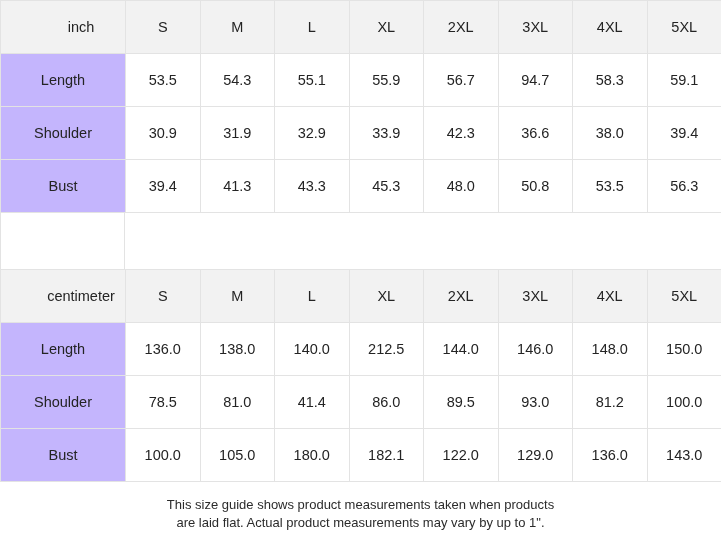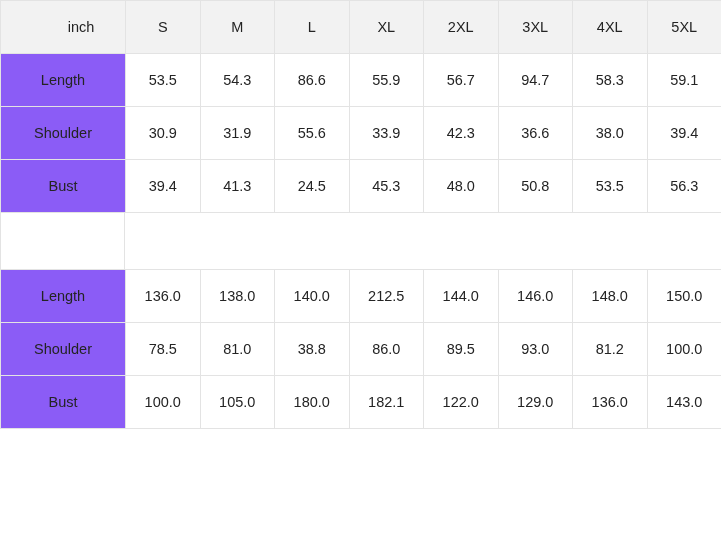--- a/index.html
+++ b/index.html
@@ -29,21 +29,21 @@
     border: 1px solid #e3e3e3;
     text-align: center;
     vertical-align: middle;
     font-size: 14.5px;
     color: #242424;
     background: #ffffff;
     padding: 0;
   }
   
   table.size-table td.label-cell {
-    background: #8b5cf6;
+    background: #c4b5fd;
     font-size: 14.5px;
     color: #242424;
   }
   table.size-table td.header-cell {
     background: #f2f2f2;
   }
   table.size-table td.unit-cell {
     background: #f2f2f2;
     padding-left: 36px;
   }
@@ -110,43 +110,43 @@
         <td class="header-cell">XL</td>
         <td class="header-cell">2XL</td>
         <td class="header-cell">3XL</td>
         <td class="header-cell">4XL</td>
         <td class="header-cell">5XL</td>
       </tr>
       <tr class="row-data">
         <td class="label-cell">Length</td>
         <td>53.5</td>
         <td>54.3</td>
-        <td>86.6</td>
+        <td>55.1</td>
         <td>55.9</td>
         <td>56.7</td>
         <td>94.7</td>
         <td>58.3</td>
         <td>59.1</td>
       </tr>
       <tr class="row-data">
         <td class="label-cell">Shoulder</td>
         <td>30.9</td>
         <td>31.9</td>
-        <td>55.6</td>
+        <td>32.9</td>
         <td>33.9</td>
         <td>42.3</td>
         <td>36.6</td>
         <td>38.0</td>
         <td>39.4</td>
       </tr>
       <tr class="row-data">
         <td class="label-cell">Bust</td>
         <td>39.4</td>
         <td>41.3</td>
-        <td>24.5</td>
+        <td>43.3</td>
         <td>45.3</td>
         <td>48.0</td>
         <td>50.8</td>
         <td>53.5</td>
         <td>56.3</td>
       </tr>
     </tbody>
   </table>
 
   <div class="spacer-band">
@@ -160,36 +160,47 @@
         <col class="col-size">
         <col class="col-size">
         <col class="col-size">
         <col class="col-size">
         <col class="col-size">
         <col class="col-size">
         <col class="col-size">
         <col class="col-size">
     </colgroup>
     <tbody>
+      <tr class="row-header">
+        <td class="unit-cell">centimeter</td>
+        <td class="header-cell">S</td>
+        <td class="header-cell">M</td>
+        <td class="header-cell">L</td>
+        <td class="header-cell">XL</td>
+        <td class="header-cell">2XL</td>
+        <td class="header-cell">3XL</td>
+        <td class="header-cell">4XL</td>
+        <td class="header-cell">5XL</td>
+      </tr>
       <tr class="row-data">
         <td class="label-cell">Length</td>
         <td>136.0</td>
         <td>138.0</td>
         <td>140.0</td>
         <td>212.5</td>
         <td>144.0</td>
         <td>146.0</td>
         <td>148.0</td>
         <td>150.0</td>
       </tr>
       <tr class="row-data">
         <td class="label-cell">Shoulder</td>
         <td>78.5</td>
         <td>81.0</td>
-        <td>38.8</td>
+        <td>41.4</td>
         <td>86.0</td>
         <td>89.5</td>
         <td>93.0</td>
         <td>81.2</td>
         <td>100.0</td>
       </tr>
       <tr class="row-data">
         <td class="label-cell">Bust</td>
         <td>100.0</td>
         <td>105.0</td>
@@ -197,15 +208,17 @@
         <td>182.1</td>
         <td>122.0</td>
         <td>129.0</td>
         <td>136.0</td>
         <td>143.0</td>
       </tr>
     </tbody>
   </table>
 
   <div class="footnote">
+    <div>This size guide shows product measurements taken when products</div>
+    <div>are laid flat. Actual product measurements may vary by up to 1".</div>
   </div>
 
 </div>
 
 </body></html>

